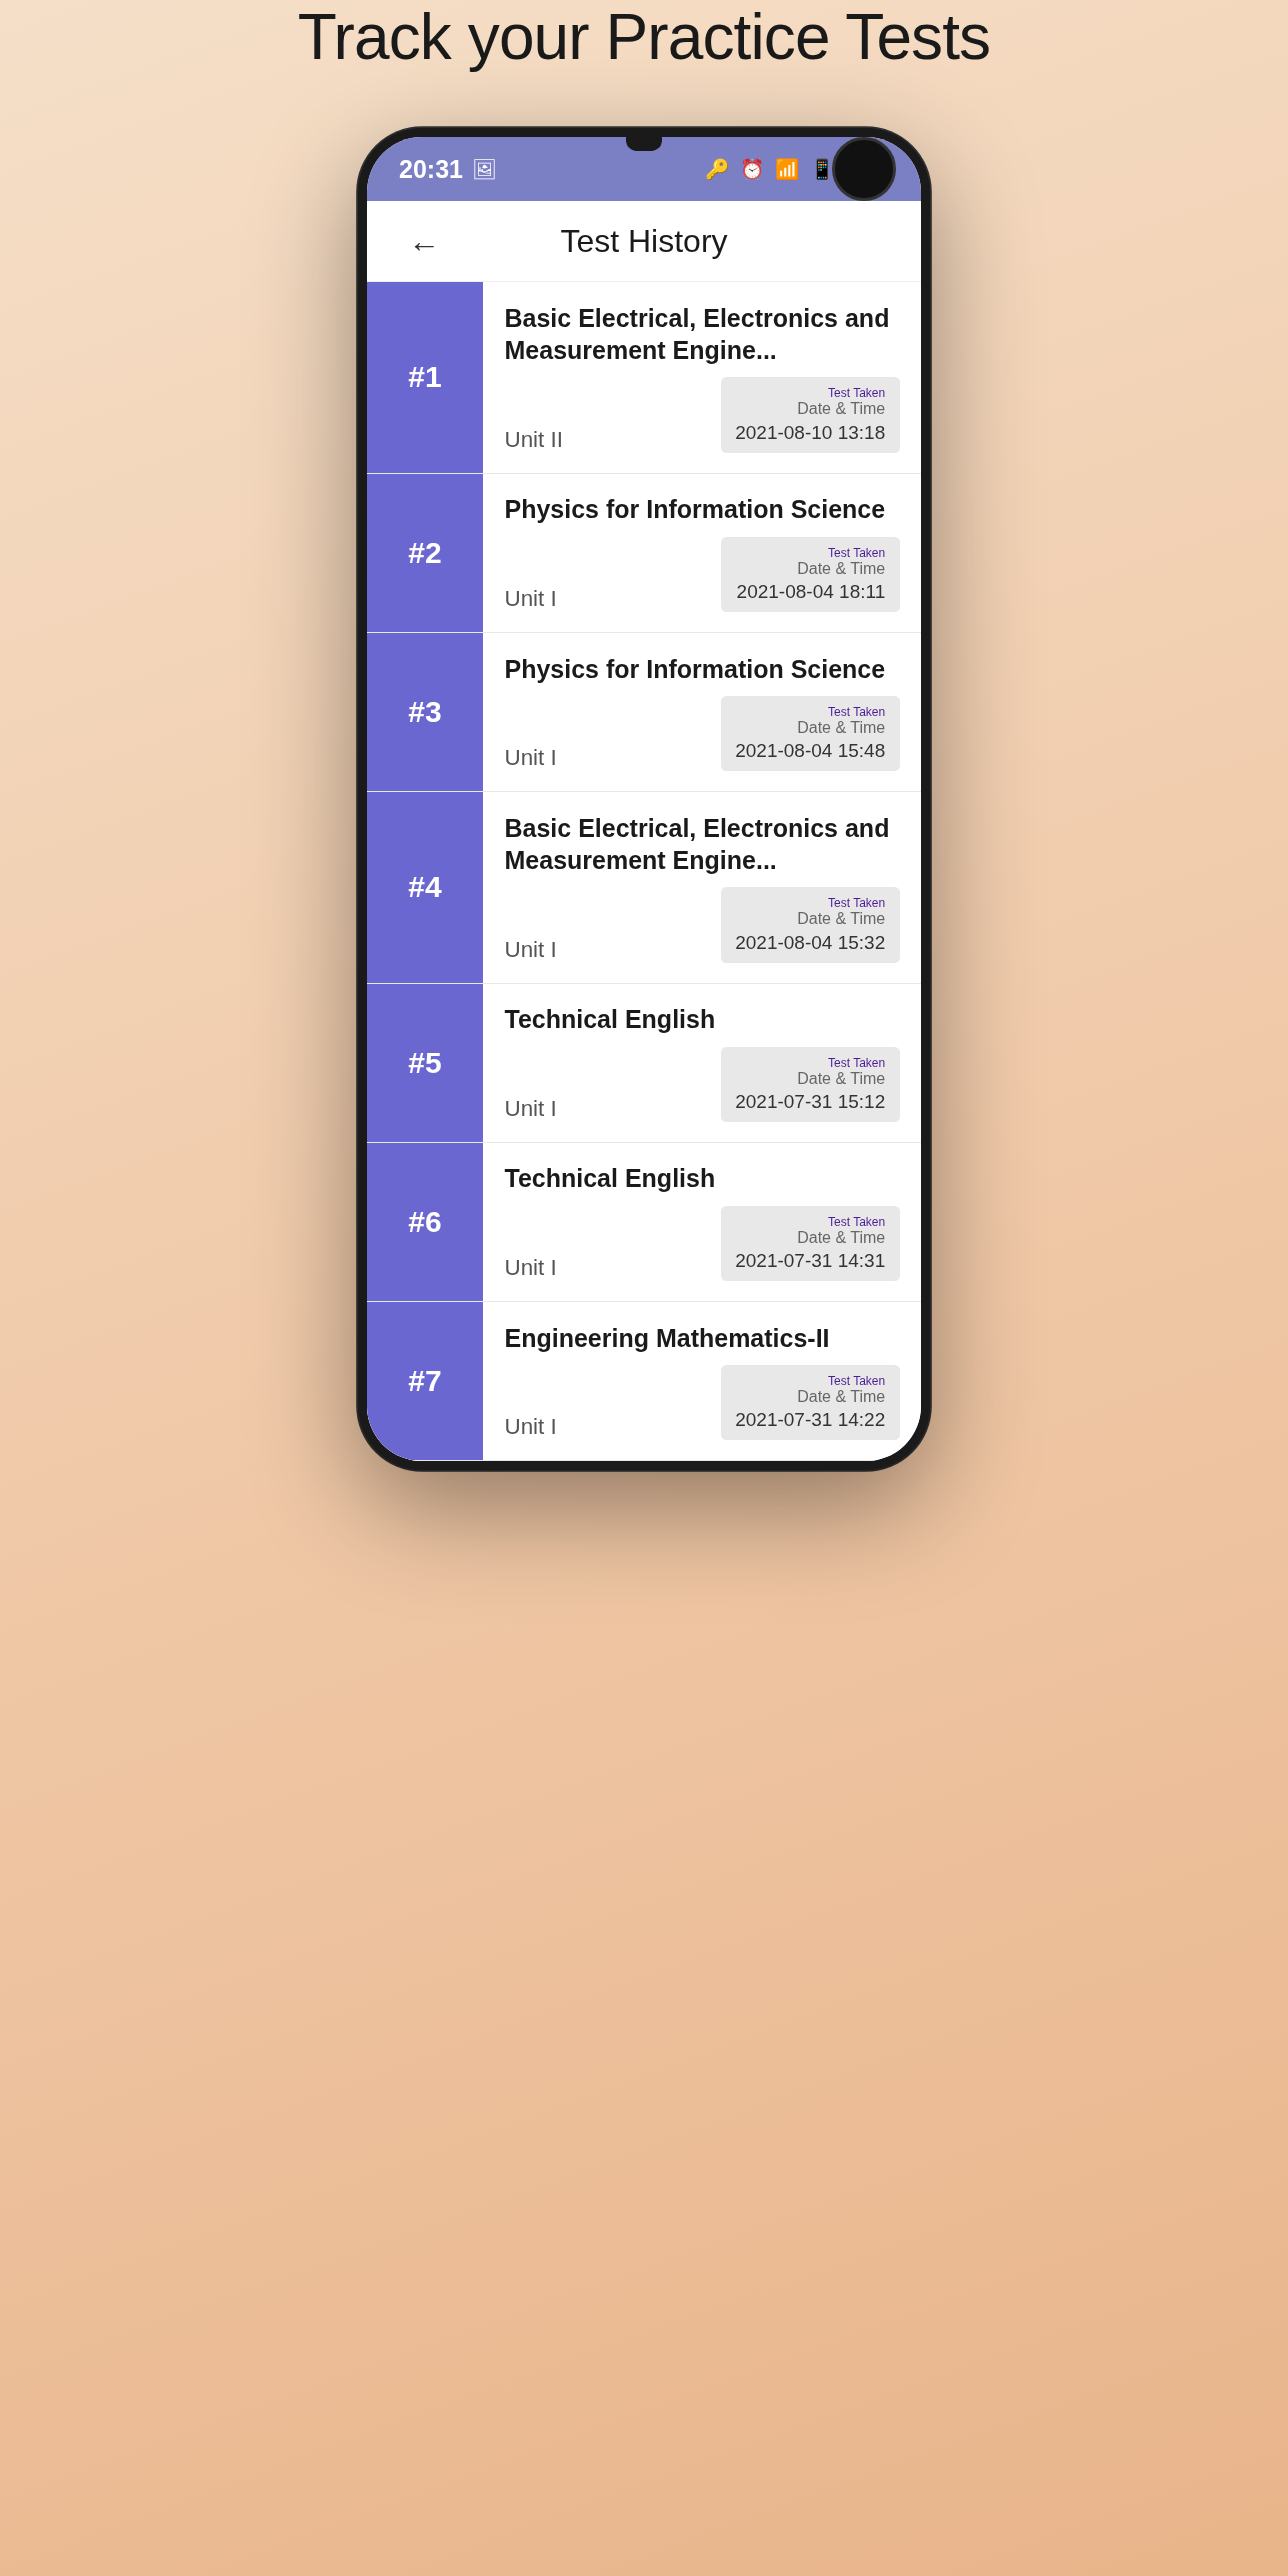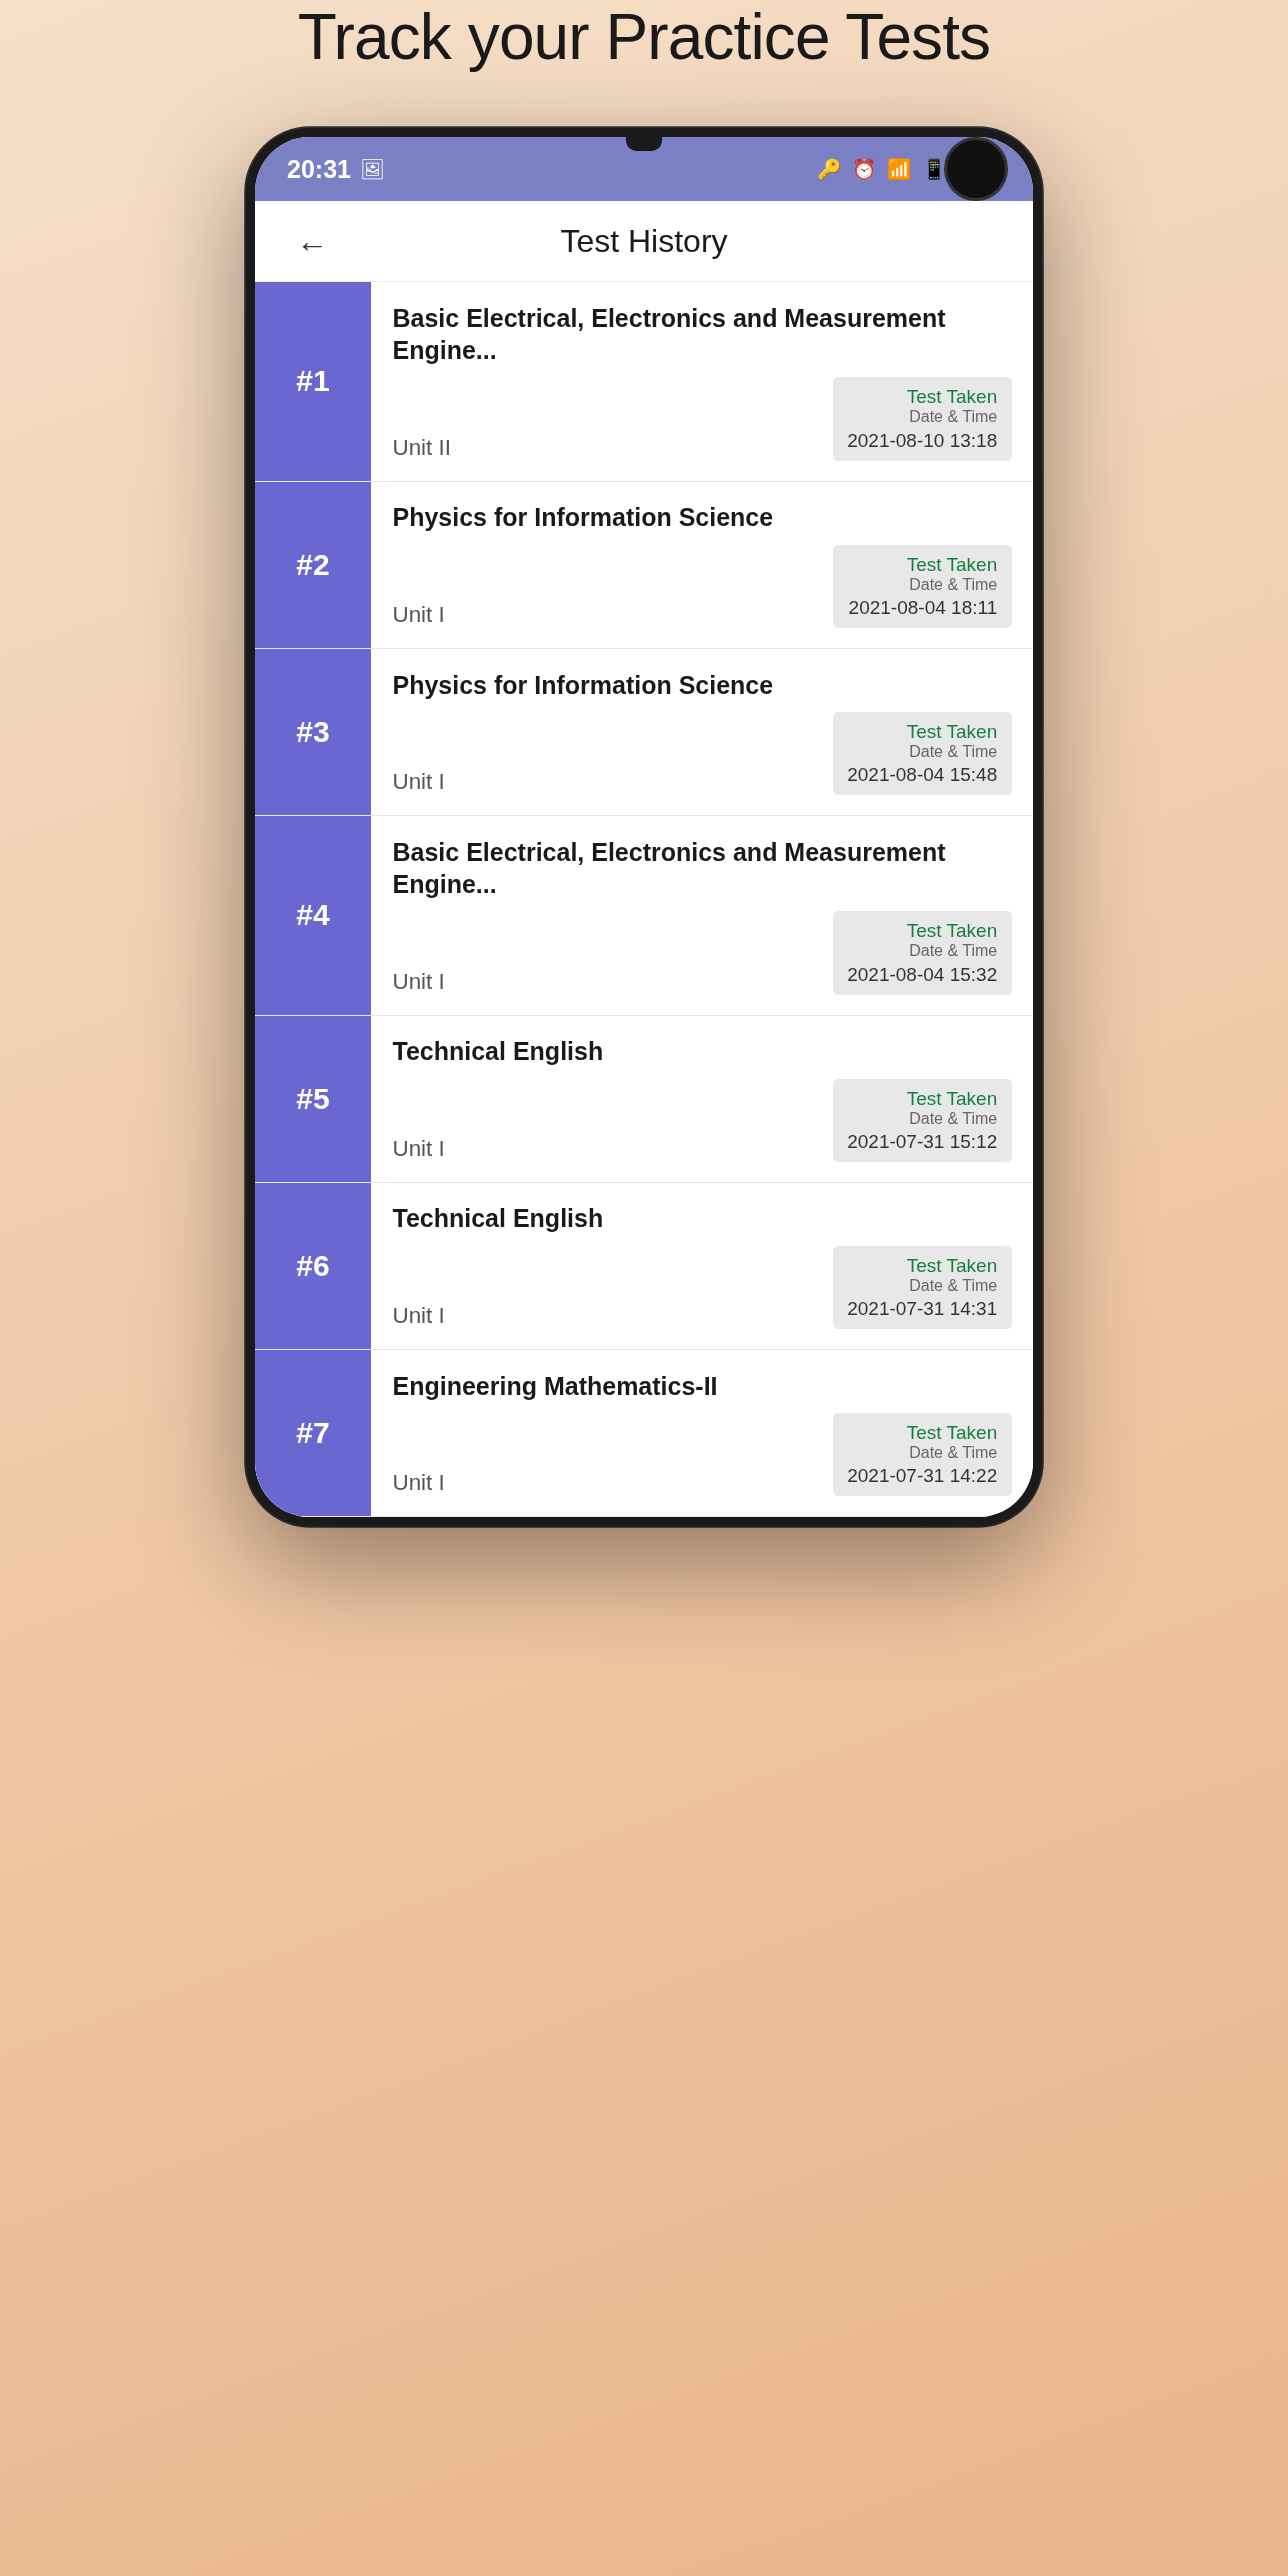--- a/index.html
+++ b/index.html
@@ -19,21 +19,21 @@
       margin-bottom: 54px;
       font-size: 64px;
       font-weight: 400;
       color: #1a1a1a;
       text-align: center;
       letter-spacing: -0.9px;
     }
 
     
     .phone-shell {
-      width: 796px;
+      width: 572px;
       background: #1a1a1a;
       border-radius: 64px;
       padding: 9px;
       box-shadow: 0 36px 107px rgba(0,0,0,0.4), 0 0 0 1.8px #333;
       position: relative;
     }
 
     .phone-screen {
       border-radius: 55px;
       overflow: hidden;
@@ -189,22 +189,22 @@
 
     .item-date-box {
       background: #e8e8e8;
       border-radius: 5.4px;
       padding: 9px 14.3px;
       text-align: right;
       min-width: 179px;
     }
 
     .date-label-line1 {
-      font-size: 19px;
-      color: #15803d;
+      font-size: 12px;
+      color: #4c1d95;
       display: block;
     }
 
     .date-label-line2 {
       font-size: 16px;
       color: #666;
       display: block;
       margin-bottom: 3.6px;
     }
 

